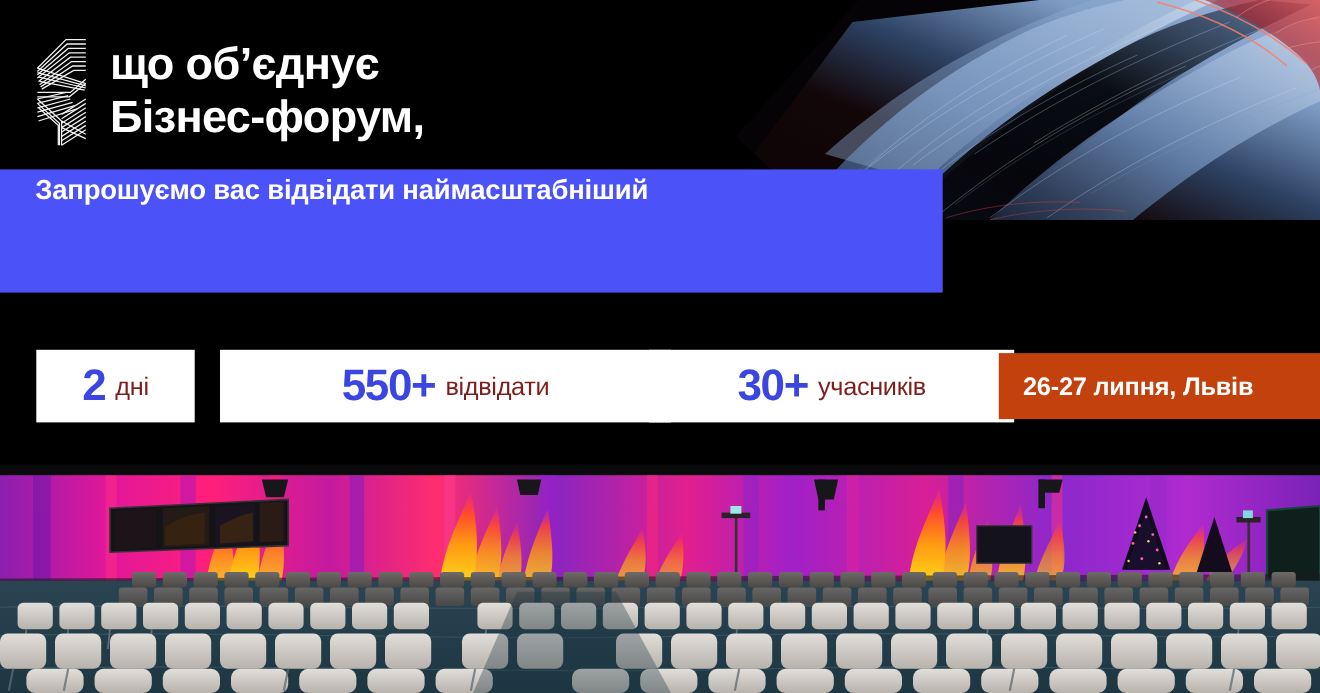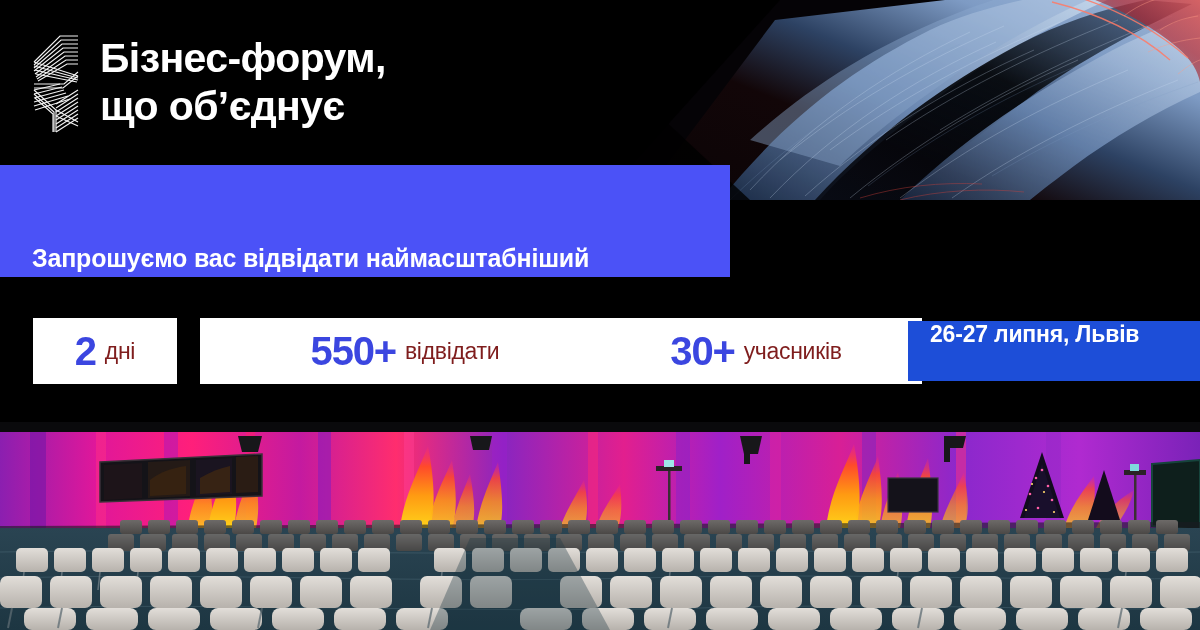--- a/index.html
+++ b/index.html
@@ -14,38 +14,38 @@
   
   .logo-mark{position:absolute;left:30px;top:32px;width:52px;height:104px;}
   .logo-mark svg{display:block;width:100%;height:100%;}
 
   
   .headline{position:absolute;left:100px;top:34px;width:560px;color:#fff;
     font-size:41px;line-height:48px;font-weight:700;letter-spacing:-0.6px;}
   .headline .l{display:block;white-space:nowrap;}
 
   
-  .invite-band{position:absolute;left:0;top:165px;width:730px;height:112px;
-    background:#4b52f7;display:flex;align-items:flex-end;}
+  .invite-band{position:absolute;left:0;top:154px;width:857px;height:112px;
+    background:#4b52f7;display:flex;align-items:flex-start;}
   .invite-text{color:#fff;font-size:25px;line-height:38px;font-weight:700;
     padding-left:32px;letter-spacing:-0.2px;}
   .invite-text .l{display:block;white-space:nowrap;}
 
   
   .stats-row{position:absolute;left:0;top:318px;width:1200px;height:66px;}
   .stat-card{position:absolute;top:0;height:66px;background:#fff;
     display:flex;align-items:center;justify-content:center;gap:9px;white-space:nowrap;}
   .stat-num{color:#3b46e0;font-size:40px;font-weight:800;letter-spacing:-1.2px;line-height:1;}
   .stat-lbl{color:#7f1d1d;font-size:23px;font-weight:400;letter-spacing:-0.3px;line-height:1;}
   .s1{left:33px;width:144px;}
   .s2{left:200px;width:410px;}
   .s3{left:590px;width:332px;}
 
   .date-chip{position:absolute;left:908px;top:321px;width:292px;height:60px;
-    background:#1d4ed8;display:flex;}
+    background:#c2410c;display:flex;align-items:center;}
   .date-text{color:#fff;font-size:23px;font-weight:700;padding-left:22px;
     letter-spacing:-0.2px;white-space:nowrap;}
 
   
   .hall-photo{position:absolute;left:0;top:422px;width:1200px;height:208px;overflow:hidden;}
   .hall-photo svg{display:block;width:100%;height:100%;}
 </style>
 </head>
 <body>
 
@@ -178,22 +178,22 @@
         <path d="M 26 96 L 48 82"></path>
         <path d="M 26 100 L 48 86"></path>
 
         <path d="M 26 78 L 48 90"></path>
         <path d="M 26 84 L 48 94"></path>
       </g>
     </svg>
   </div>
 
   <div class="headline">
+    <span class="l">що об’єднує</span>
     <span class="l">Бізнес-форум,</span>
-    <span class="l">що об’єднує</span>
   </div>
 
   <div class="invite-band">
     <div class="invite-text">
       <span class="l">Запрошуємо вас відвідати наймасштабніший</span>
     </div>
   </div>
 
   <div class="stats-row">
     <div class="stat-card s1">

